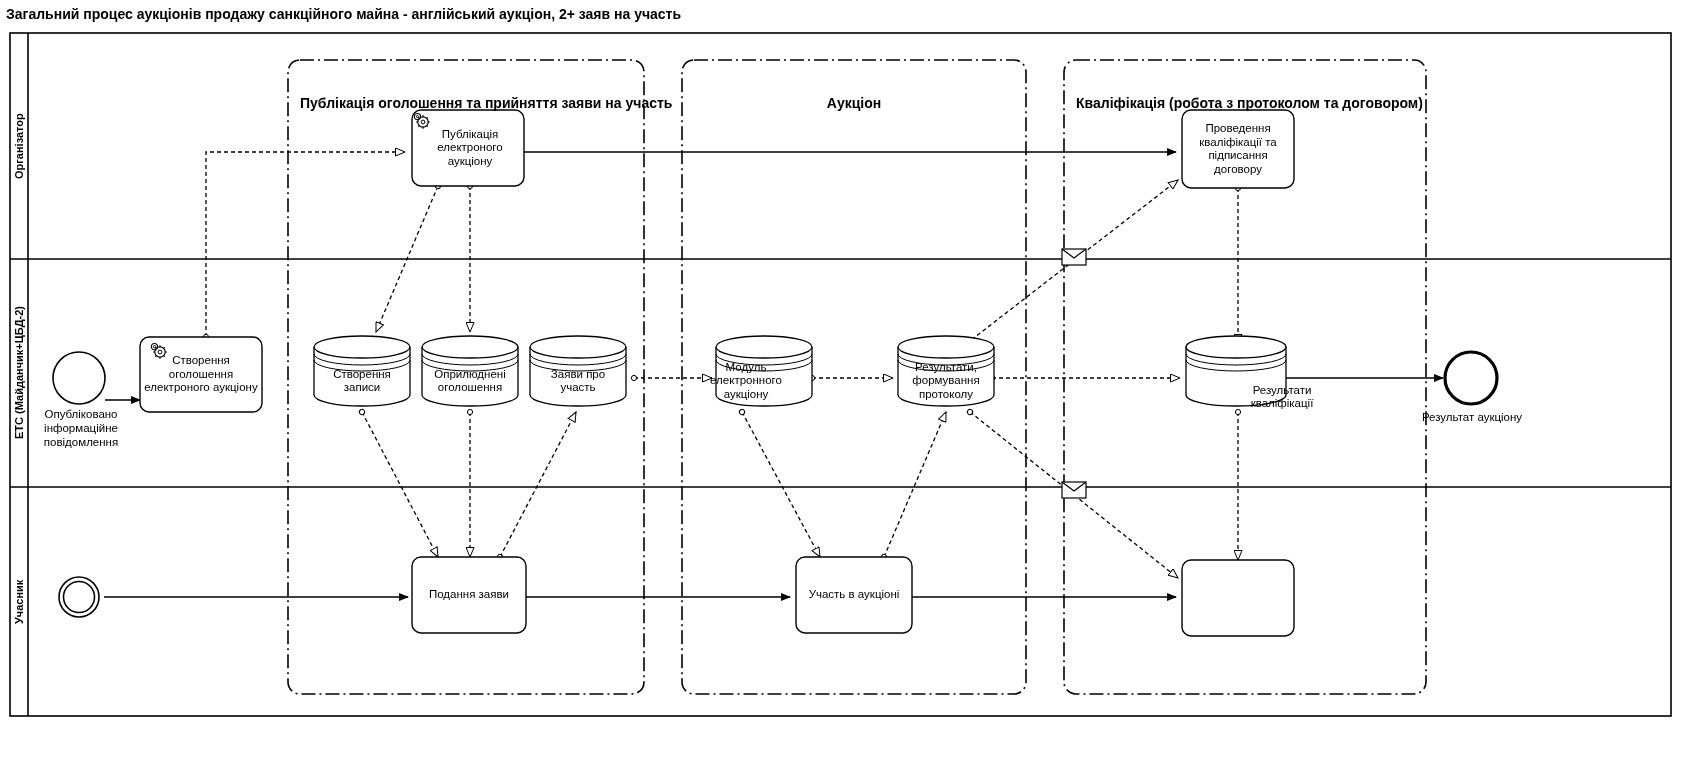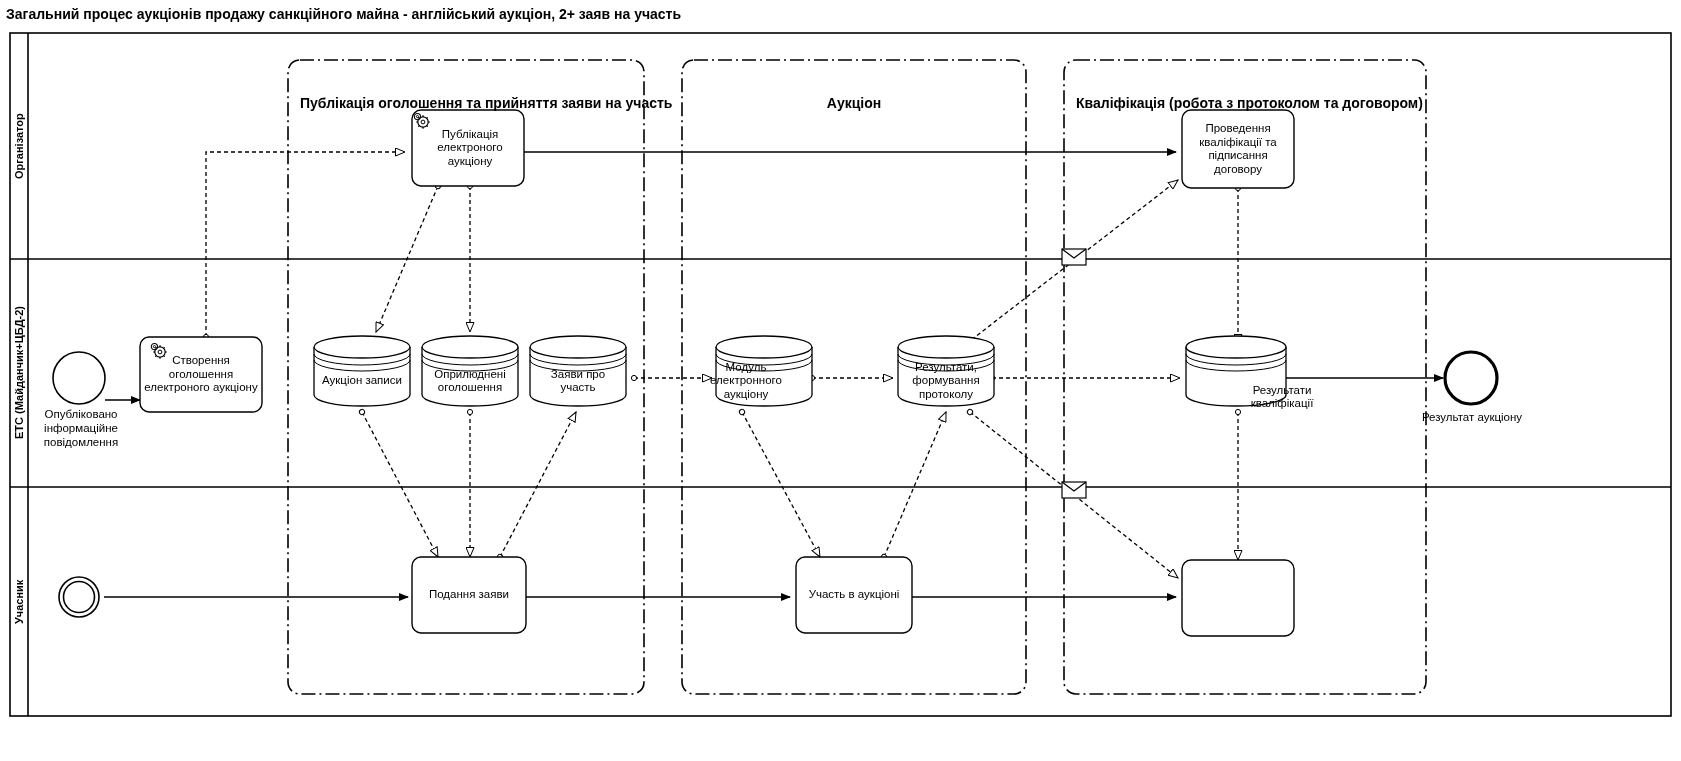--- a/index.html
+++ b/index.html
@@ -221,21 +221,21 @@
   <div class="phase-label" style="left:300px;top:54px;width:332px;">Публікація оголошення та прийняття заяви на участь</div>
   <div class="phase-label" style="left:694px;top:54px;width:320px;">Аукціон</div>
   <div class="phase-label" style="left:1076px;top:54px;width:338px;">Кваліфікація (робота з протоколом та договором)</div>
 
   <div class="node-text" style="left:418px;top:112px;width:104px;height:72px;">Публікація електроного аукціону</div>
   <div class="node-text" style="left:142px;top:339px;width:118px;height:71px;">Створення оголошення електроного аукціону</div>
   <div class="node-text" style="left:414px;top:559px;width:110px;height:72px;">Подання заяви</div>
   <div class="node-text" style="left:1184px;top:112px;width:108px;height:74px;">Проведення кваліфікації та підписання договору</div>
   <div class="node-text" style="left:798px;top:559px;width:112px;height:72px;">Участь в аукціоні</div>
 
-  <div class="node-text" style="left:316px;top:360px;width:92px;height:42px;">Аукціон записи</div>
+  <div class="node-text" style="left:316px;top:360px;width:92px;height:42px;">Створення записи</div>
   <div class="node-text" style="left:424px;top:360px;width:92px;height:42px;">Оприлюднені оголошення</div>
   <div class="node-text" style="left:532px;top:360px;width:92px;height:42px;">Заяви про участь</div>
   <div class="node-text" style="left:700px;top:355px;width:92px;height:52px;">Модуль електронного аукціону</div>
   <div class="node-text" style="left:900px;top:355px;width:92px;height:52px;">Результати, формування протоколу</div>
   <div class="node-text" style="left:1188px;top:376px;width:96px;height:42px;padding-left:46px;">Результати кваліфікації</div>
 
   <div class="ev-label" style="left:20px;top:407px;width:122px;">Опубліковано інформаційне повідомлення</div>
   <div class="ev-label" style="left:1406px;top:410px;width:132px;">Результат аукціону</div>
 
 </div>

